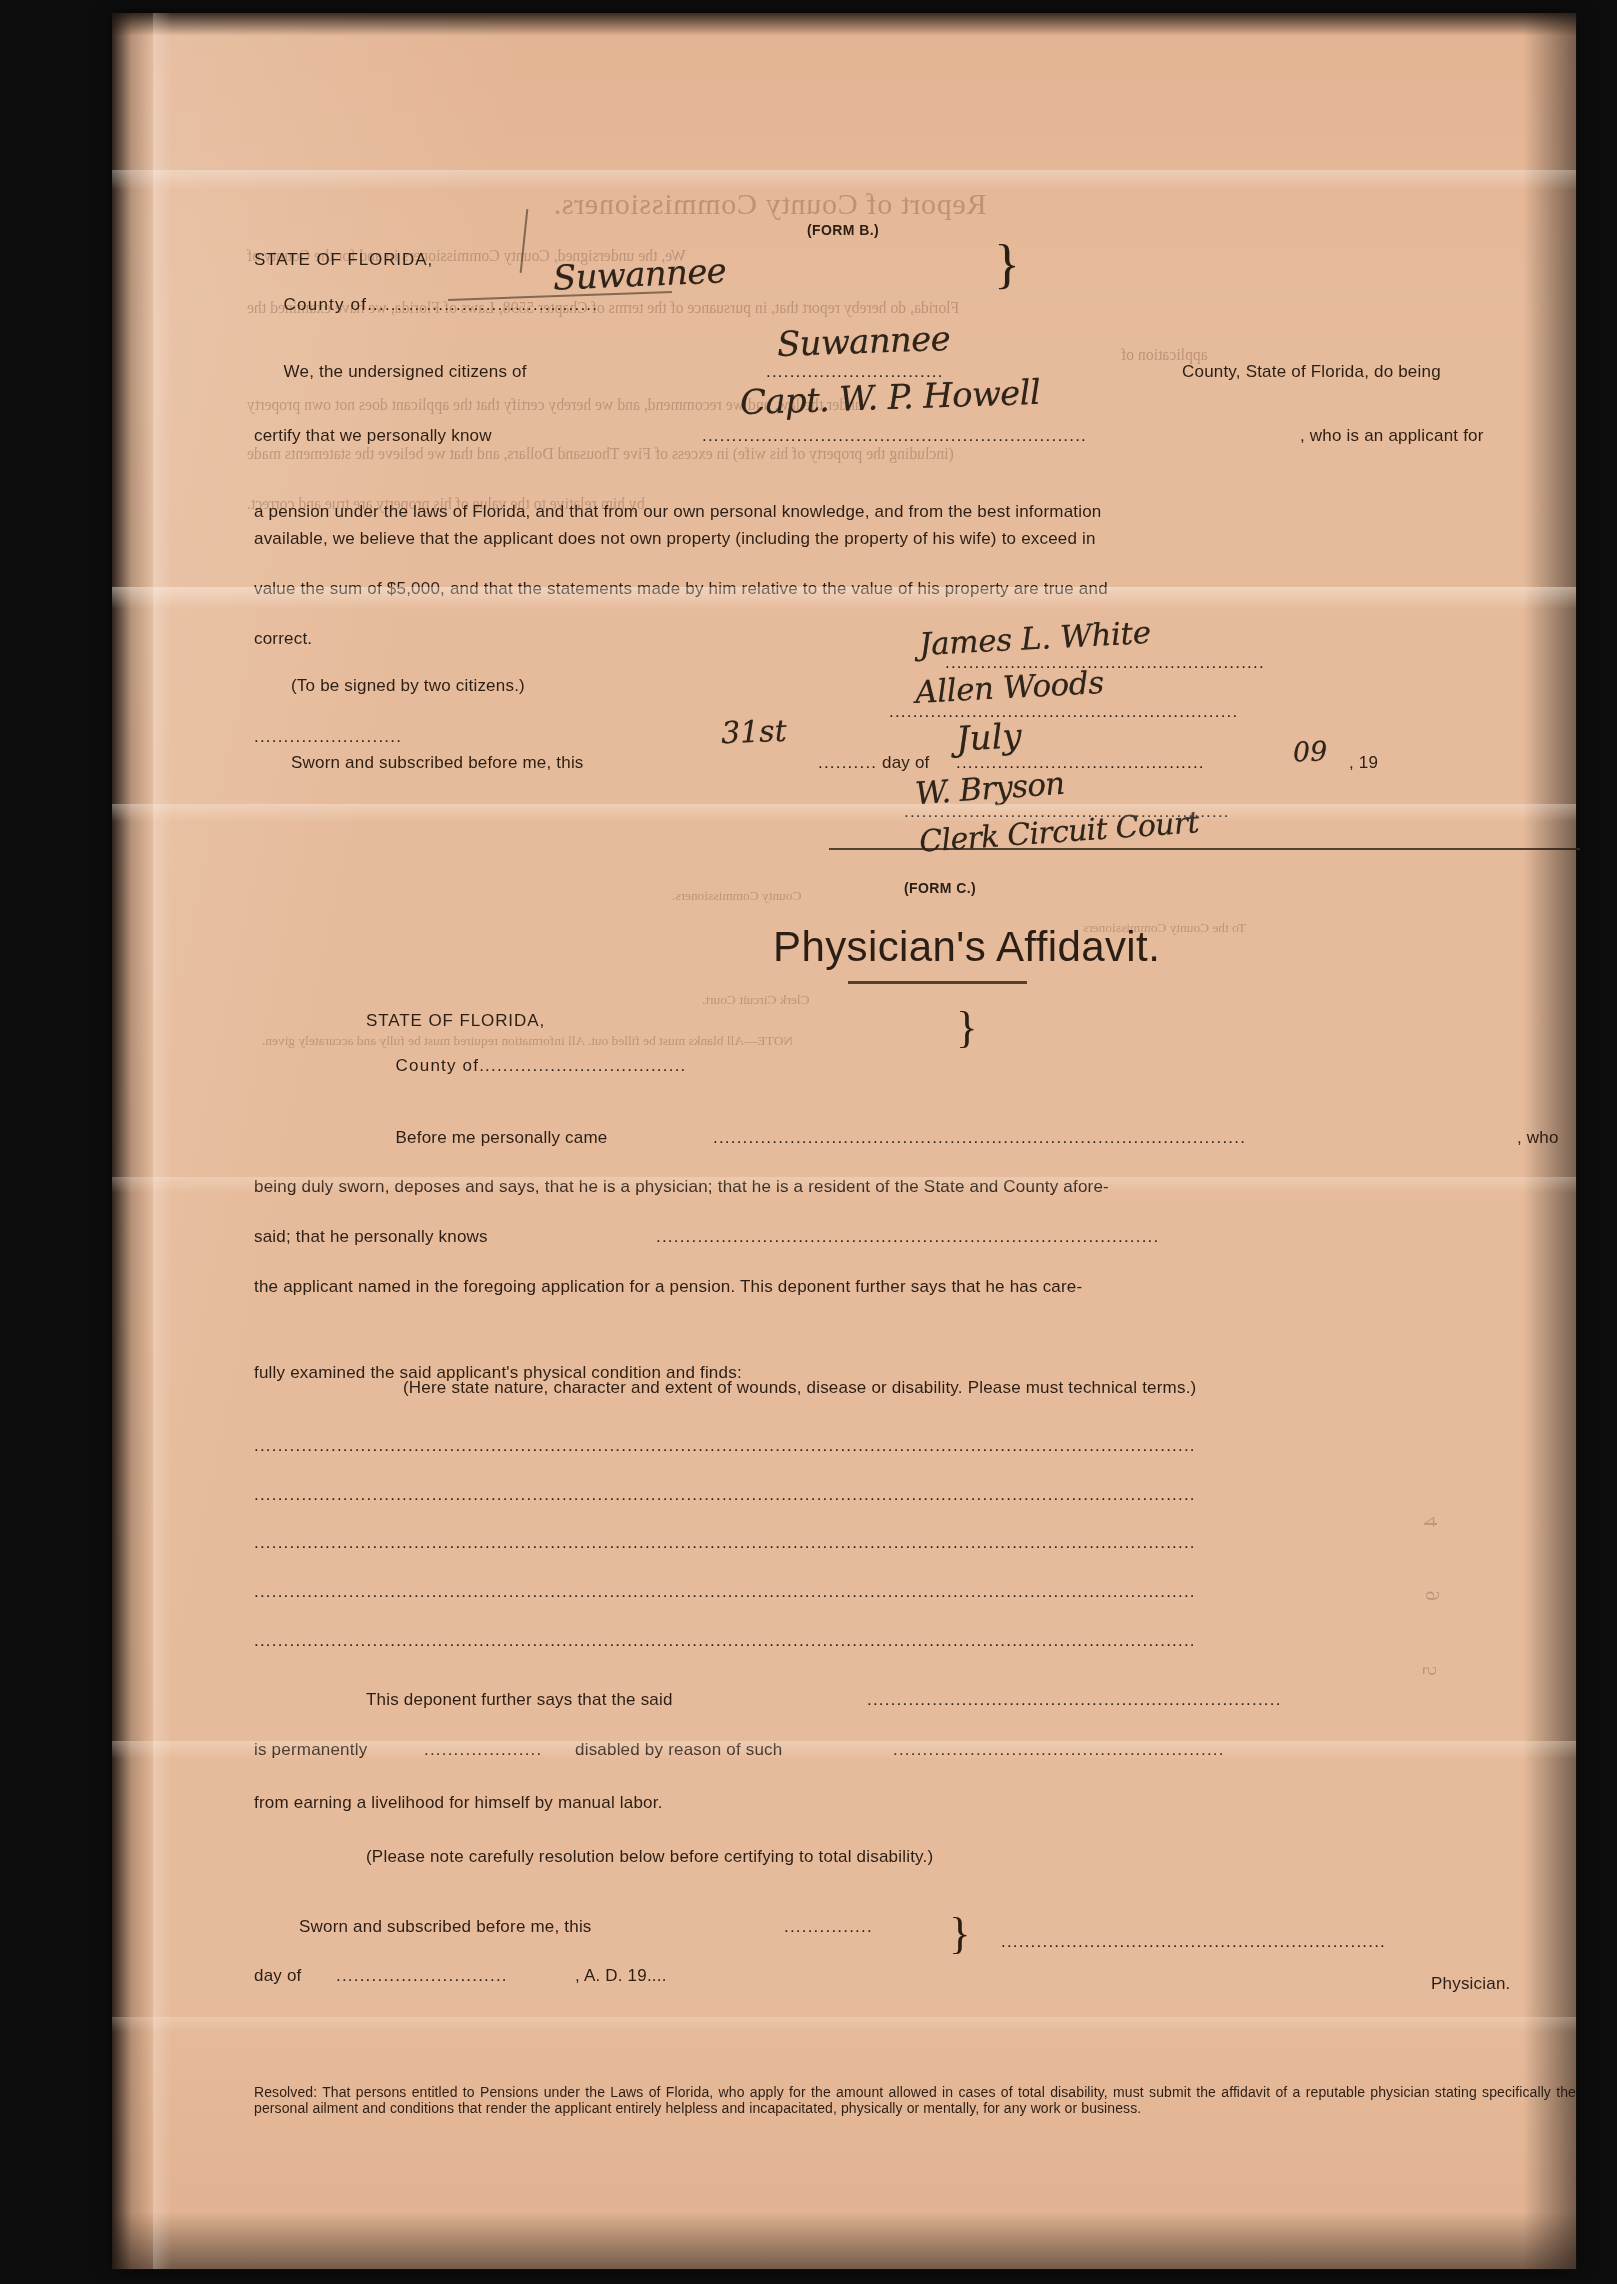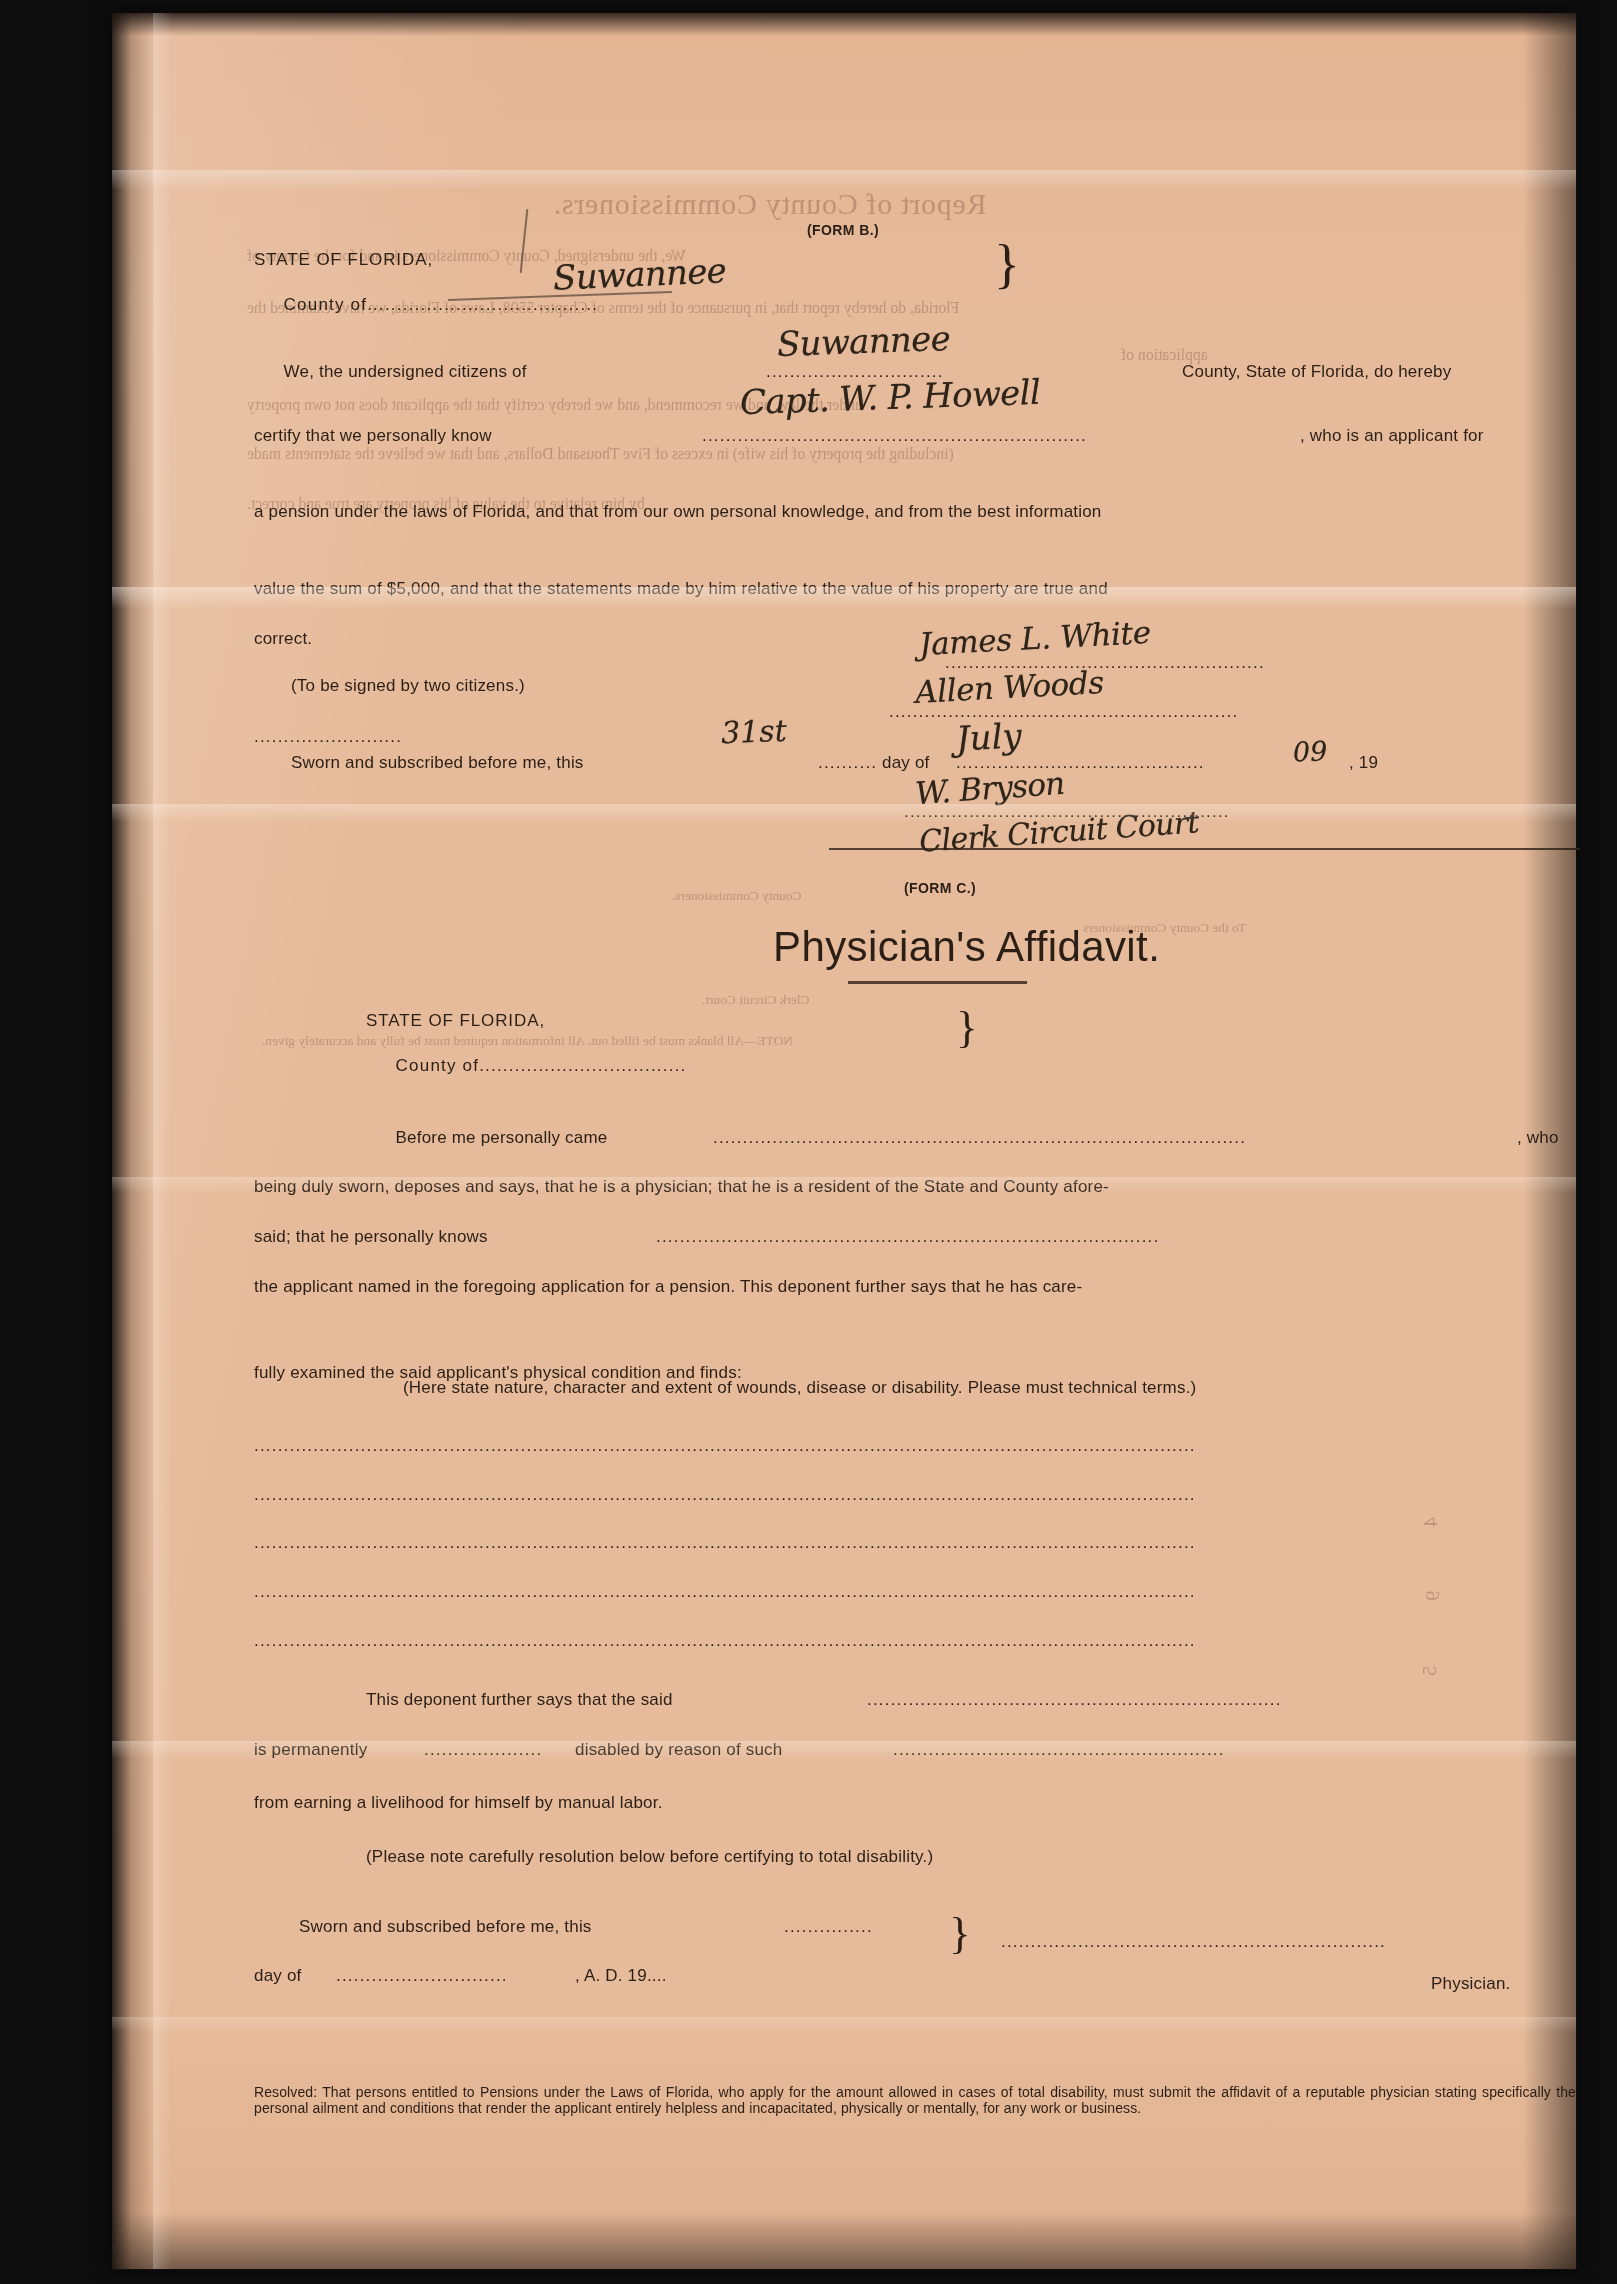--- a/index.html
+++ b/index.html
@@ -214,27 +214,28 @@
   <div class="doc">
 
     <div class="t form-label" style="left:695px; top:209px;">(FORM B.)</div>
 
     <div class="t state-hdr" style="left:142px; top:237px;">STATE OF FLORIDA,</div>
     <div class="t body-line dots" style="left:142px; top:282px;">&nbsp;&nbsp;&nbsp;&nbsp;&nbsp;County of.......................................</div>
     <div class="brace" style="left:882px; top:224px;">}</div>
 
     <div class="t body-line" style="left:142px; top:349px;">&nbsp;&nbsp;&nbsp;&nbsp;&nbsp;&nbsp;We, the undersigned citizens of</div>
     <div class="t body-line dots" style="left:654px; top:349px;">..............................</div>
-    <div class="t body-line" style="left:1070px; top:349px;">County, State of Florida, do hereby</div>
+    <div class="t body-line" style="left:1070px; top:349px;">County, State of Florida, do being</div>
 
     <div class="t body-line" style="left:142px; top:413px;">certify that we personally know</div>
     <div class="t body-line dots" style="left:590px; top:413px;">.................................................................</div>
     <div class="t body-line" style="left:1188px; top:413px;">, who is an applicant for</div>
 
     <div class="t body-line" style="left:142px; top:489px;">a pension under the laws of Florida, and that from our own personal knowledge, and from the best information</div>
+    <div class="t body-line" style="left:142px; top:516px;">available, we believe that the applicant does not own property  (including the property of his wife) to exceed in</div>
     <div class="t body-line" style="left:142px; top:566px;">value the sum of $5,000, and that the statements made by him relative to the value of his property are true and</div>
     <div class="t body-line" style="left:142px; top:616px;">correct.</div>
 
     <div class="t body-line" style="left:179px; top:663px;">(To be signed by two citizens.)</div>
 
     <div class="t body-line dots" style="left:833px; top:640px;">......................................................</div>
     <div class="t body-line dots" style="left:777px; top:689px;">...........................................................</div>
     <div class="t body-line dots" style="left:142px; top:714px;">.........................</div>
 
     <div class="t body-line" style="left:179px; top:740px;">Sworn and subscribed before me, this</div>

